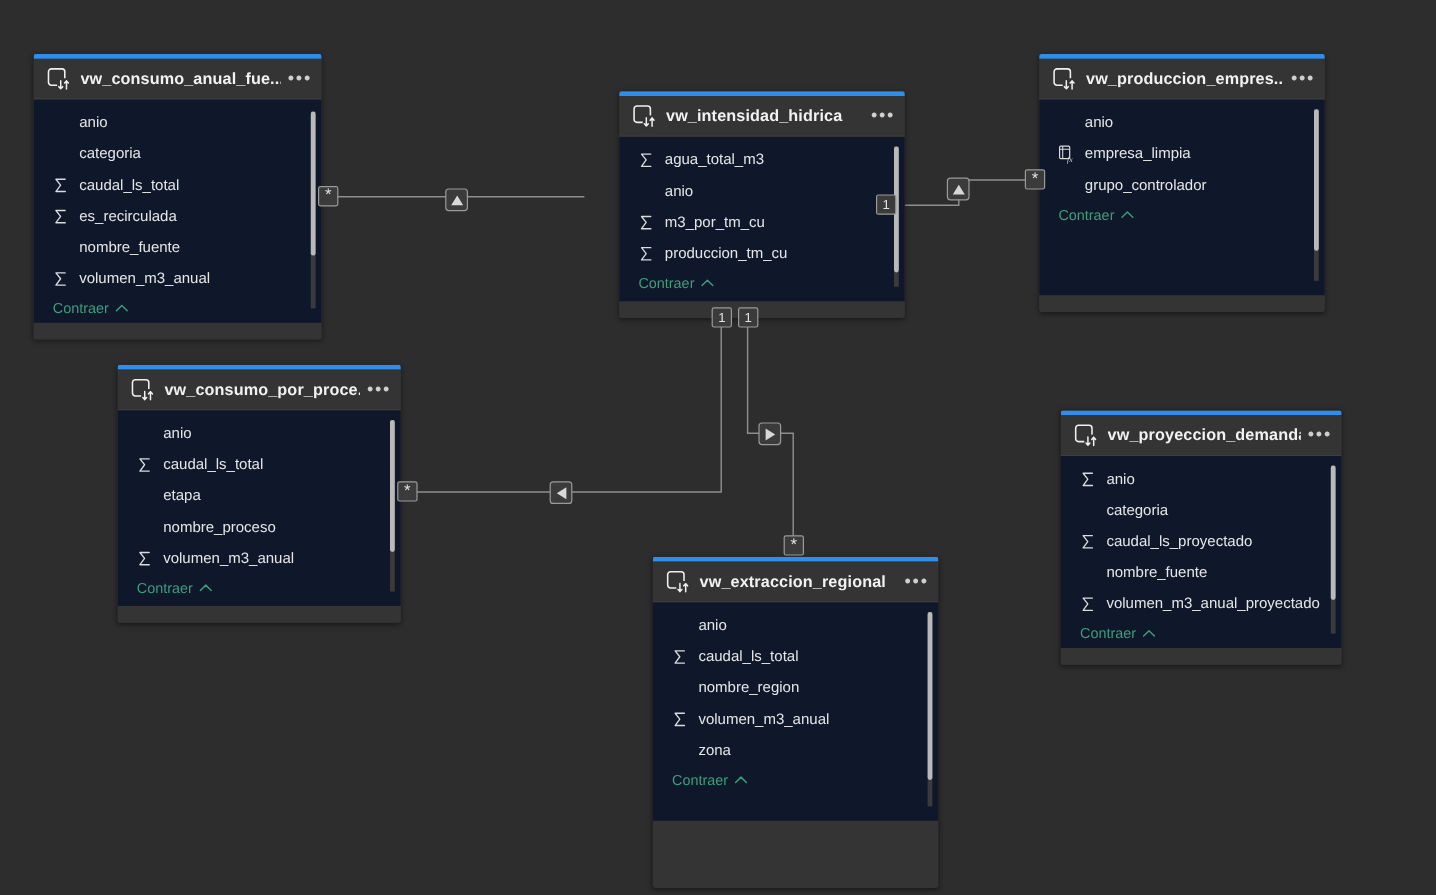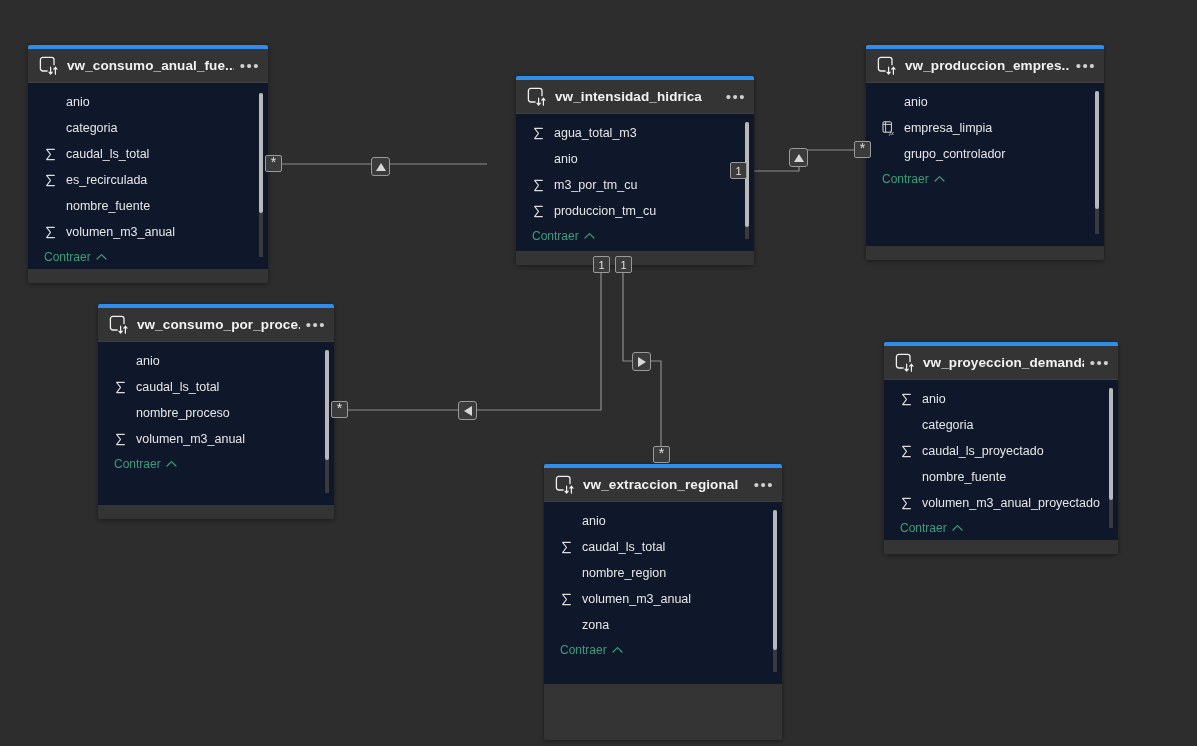--- a/index.html
+++ b/index.html
@@ -337,20 +337,24 @@
           <div class="fld">
             <span class="fi">
               <svg width="13" height="13" viewBox="0 0 13 13">
                 <path d="M10.3 1.4H2.6l3.9 4.9-3.9 5.3h7.8" fill="none" stroke="#dcdcdc" stroke-width="1.1" stroke-linejoin="round" stroke-linecap="round"></path>
               </svg>
             </span>
             <span class="fname">caudal_ls_total</span>
           </div>
           <div class="fld">
             <span class="fi"></span>
+            <span class="fname">etapa</span>
+          </div>
+          <div class="fld">
+            <span class="fi"></span>
             <span class="fname">nombre_proceso</span>
           </div>
           <div class="fld">
             <span class="fi">
               <svg width="13" height="13" viewBox="0 0 13 13">
                 <path d="M10.3 1.4H2.6l3.9 4.9-3.9 5.3h7.8" fill="none" stroke="#dcdcdc" stroke-width="1.1" stroke-linejoin="round" stroke-linecap="round"></path>
               </svg>
             </span>
             <span class="fname">volumen_m3_anual</span>
           </div>

